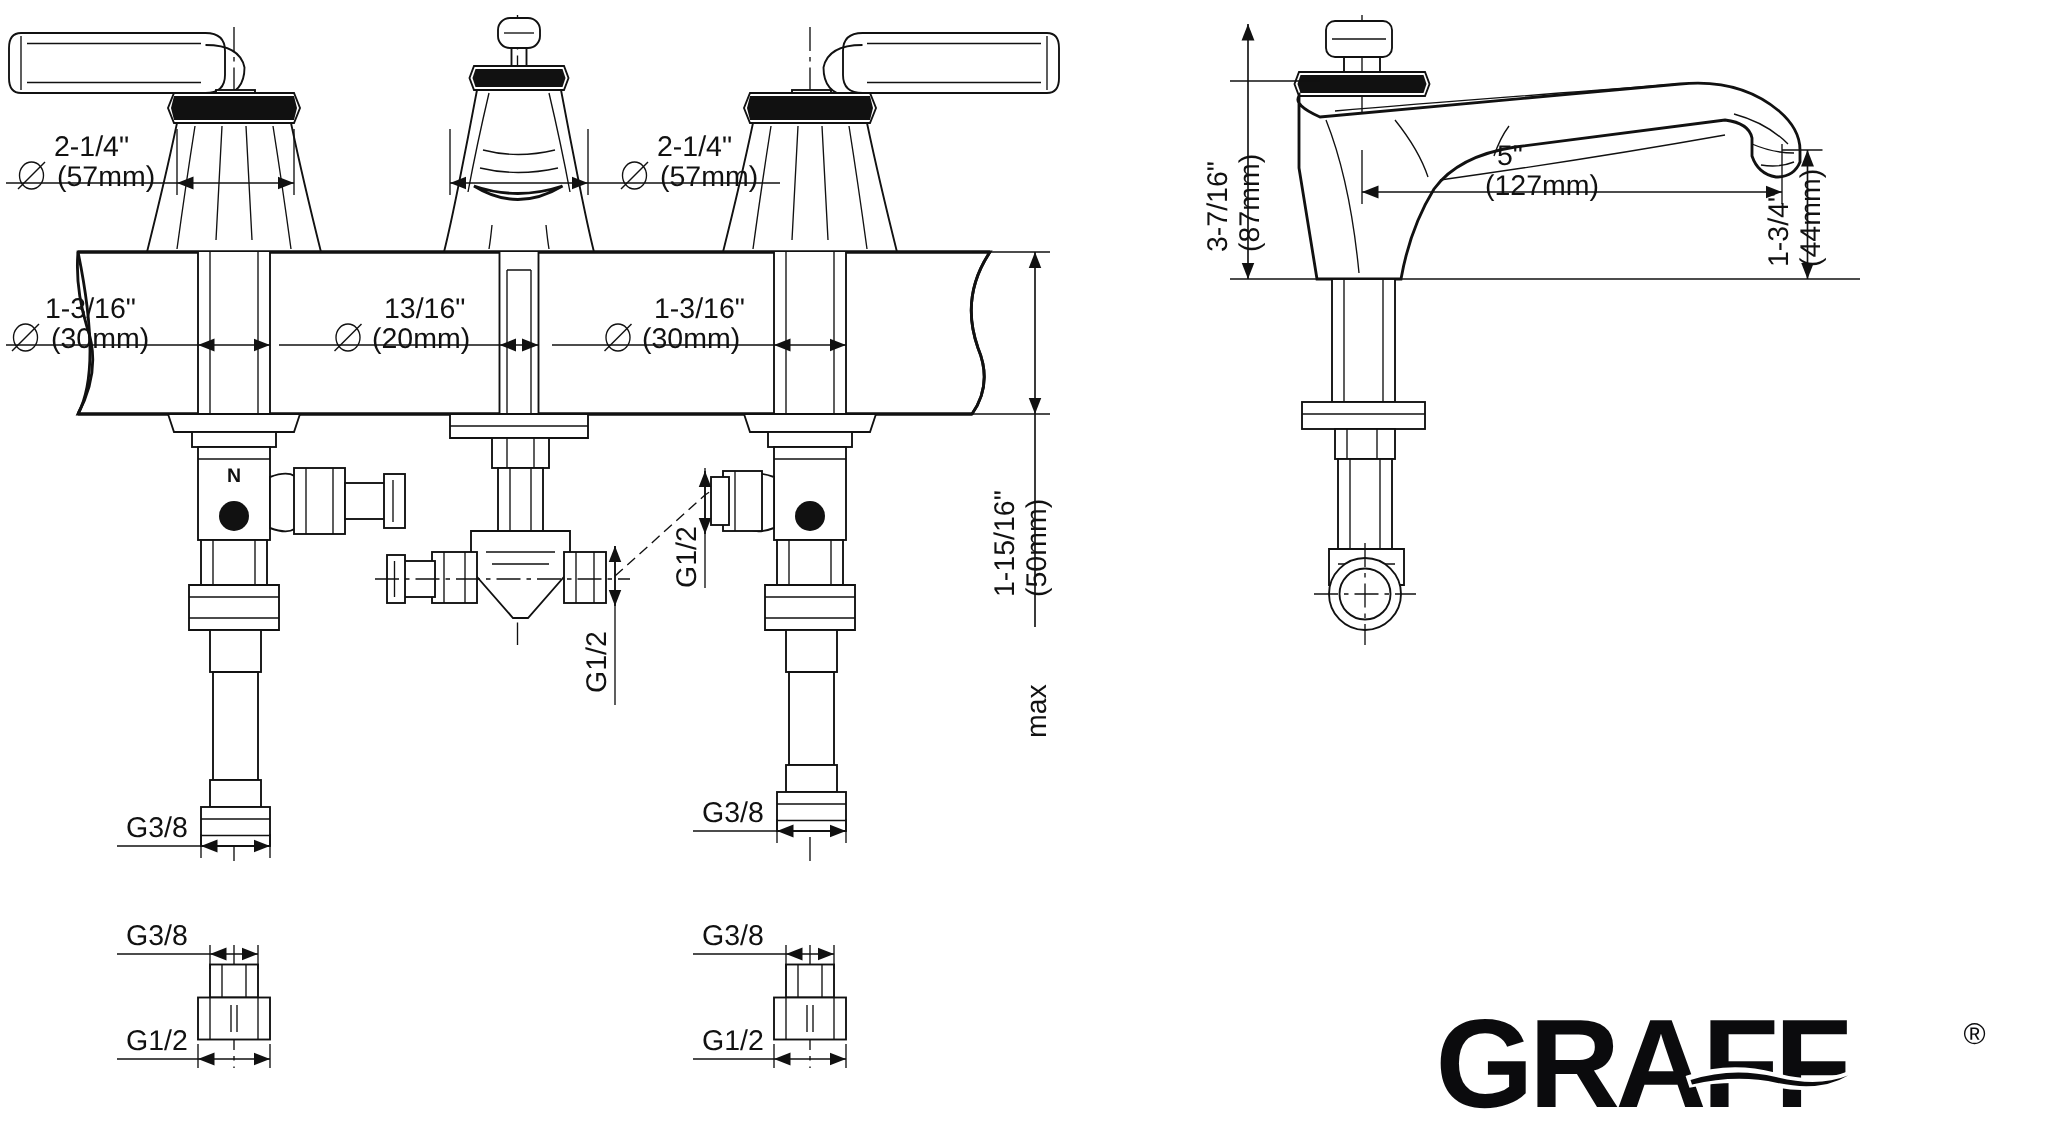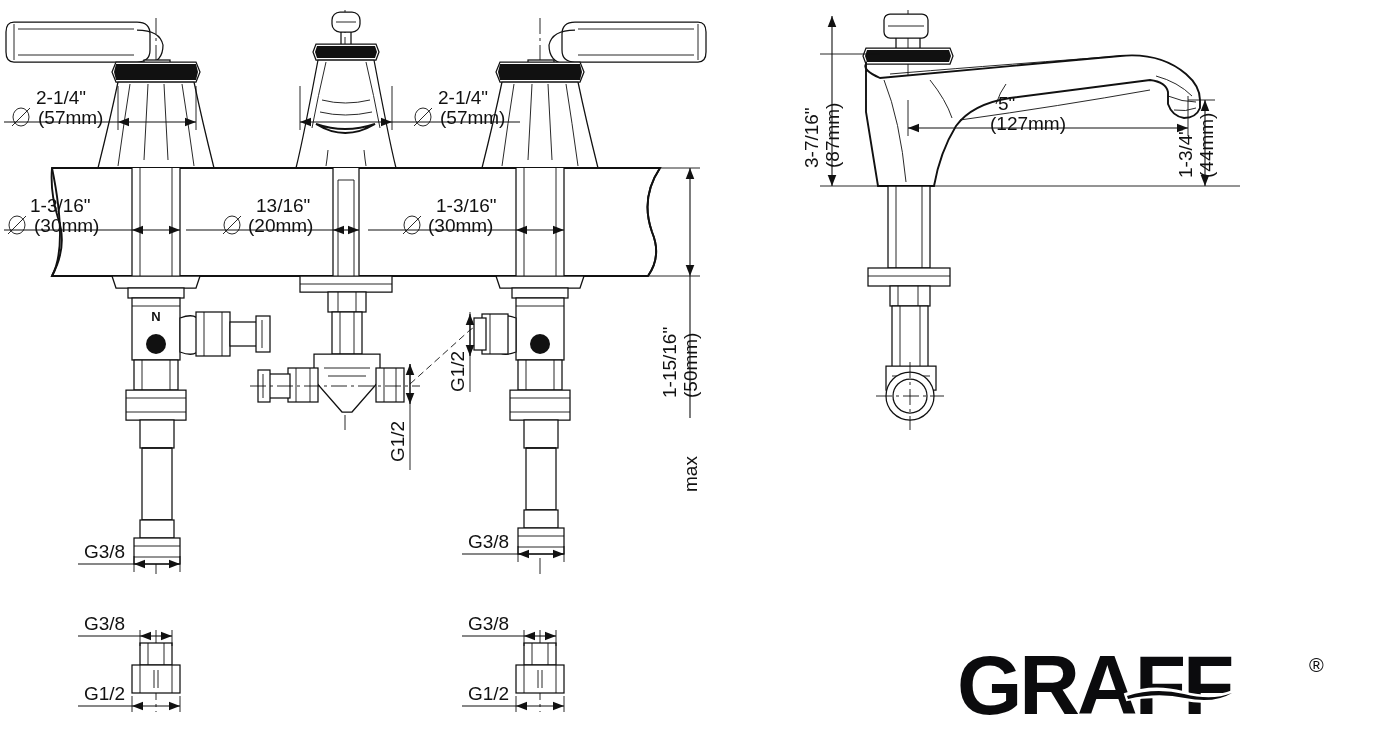--- a/index.html
+++ b/index.html
@@ -13,21 +13,21 @@
   .ln{stroke:#111;stroke-width:1.25;fill:none;}
   .ln-th{stroke:#111;stroke-width:1.9;fill:none;}
   .ln-fine{stroke:#111;stroke-width:0.9;fill:none;}
   .dim{stroke:#111;stroke-width:1.1;fill:none;}
   .ext{stroke:#111;stroke-width:0.9;fill:none;}
   .cl{stroke:#111;stroke-width:0.9;fill:none;stroke-dasharray:16 4 3 4;}
   .hatch{stroke:#111;stroke-width:0.95;fill:none;}
   .lead{stroke:#111;stroke-width:0.9;fill:none;stroke-dasharray:7 4;}
   .fillw{fill:#fff;}
   .fillk{fill:#111;}
-  #logo{position:absolute;left:957px;top:644px;width:400px;height:80px;}
+  #logo{position:absolute;left:957px;top:668px;width:400px;height:80px;}
 </style>
 </head>
 <body>
 
 <div id="sheet">
 <svg width="1378" height="754" viewBox="0 0 1378 754">
 
   <defs>
     <marker id="ar" markerWidth="11" markerHeight="9" refX="10" refY="4.5" orient="auto">
       <path d="M0,0.6 L10,4.5 L0,8.4 z" fill="#111"></path>

